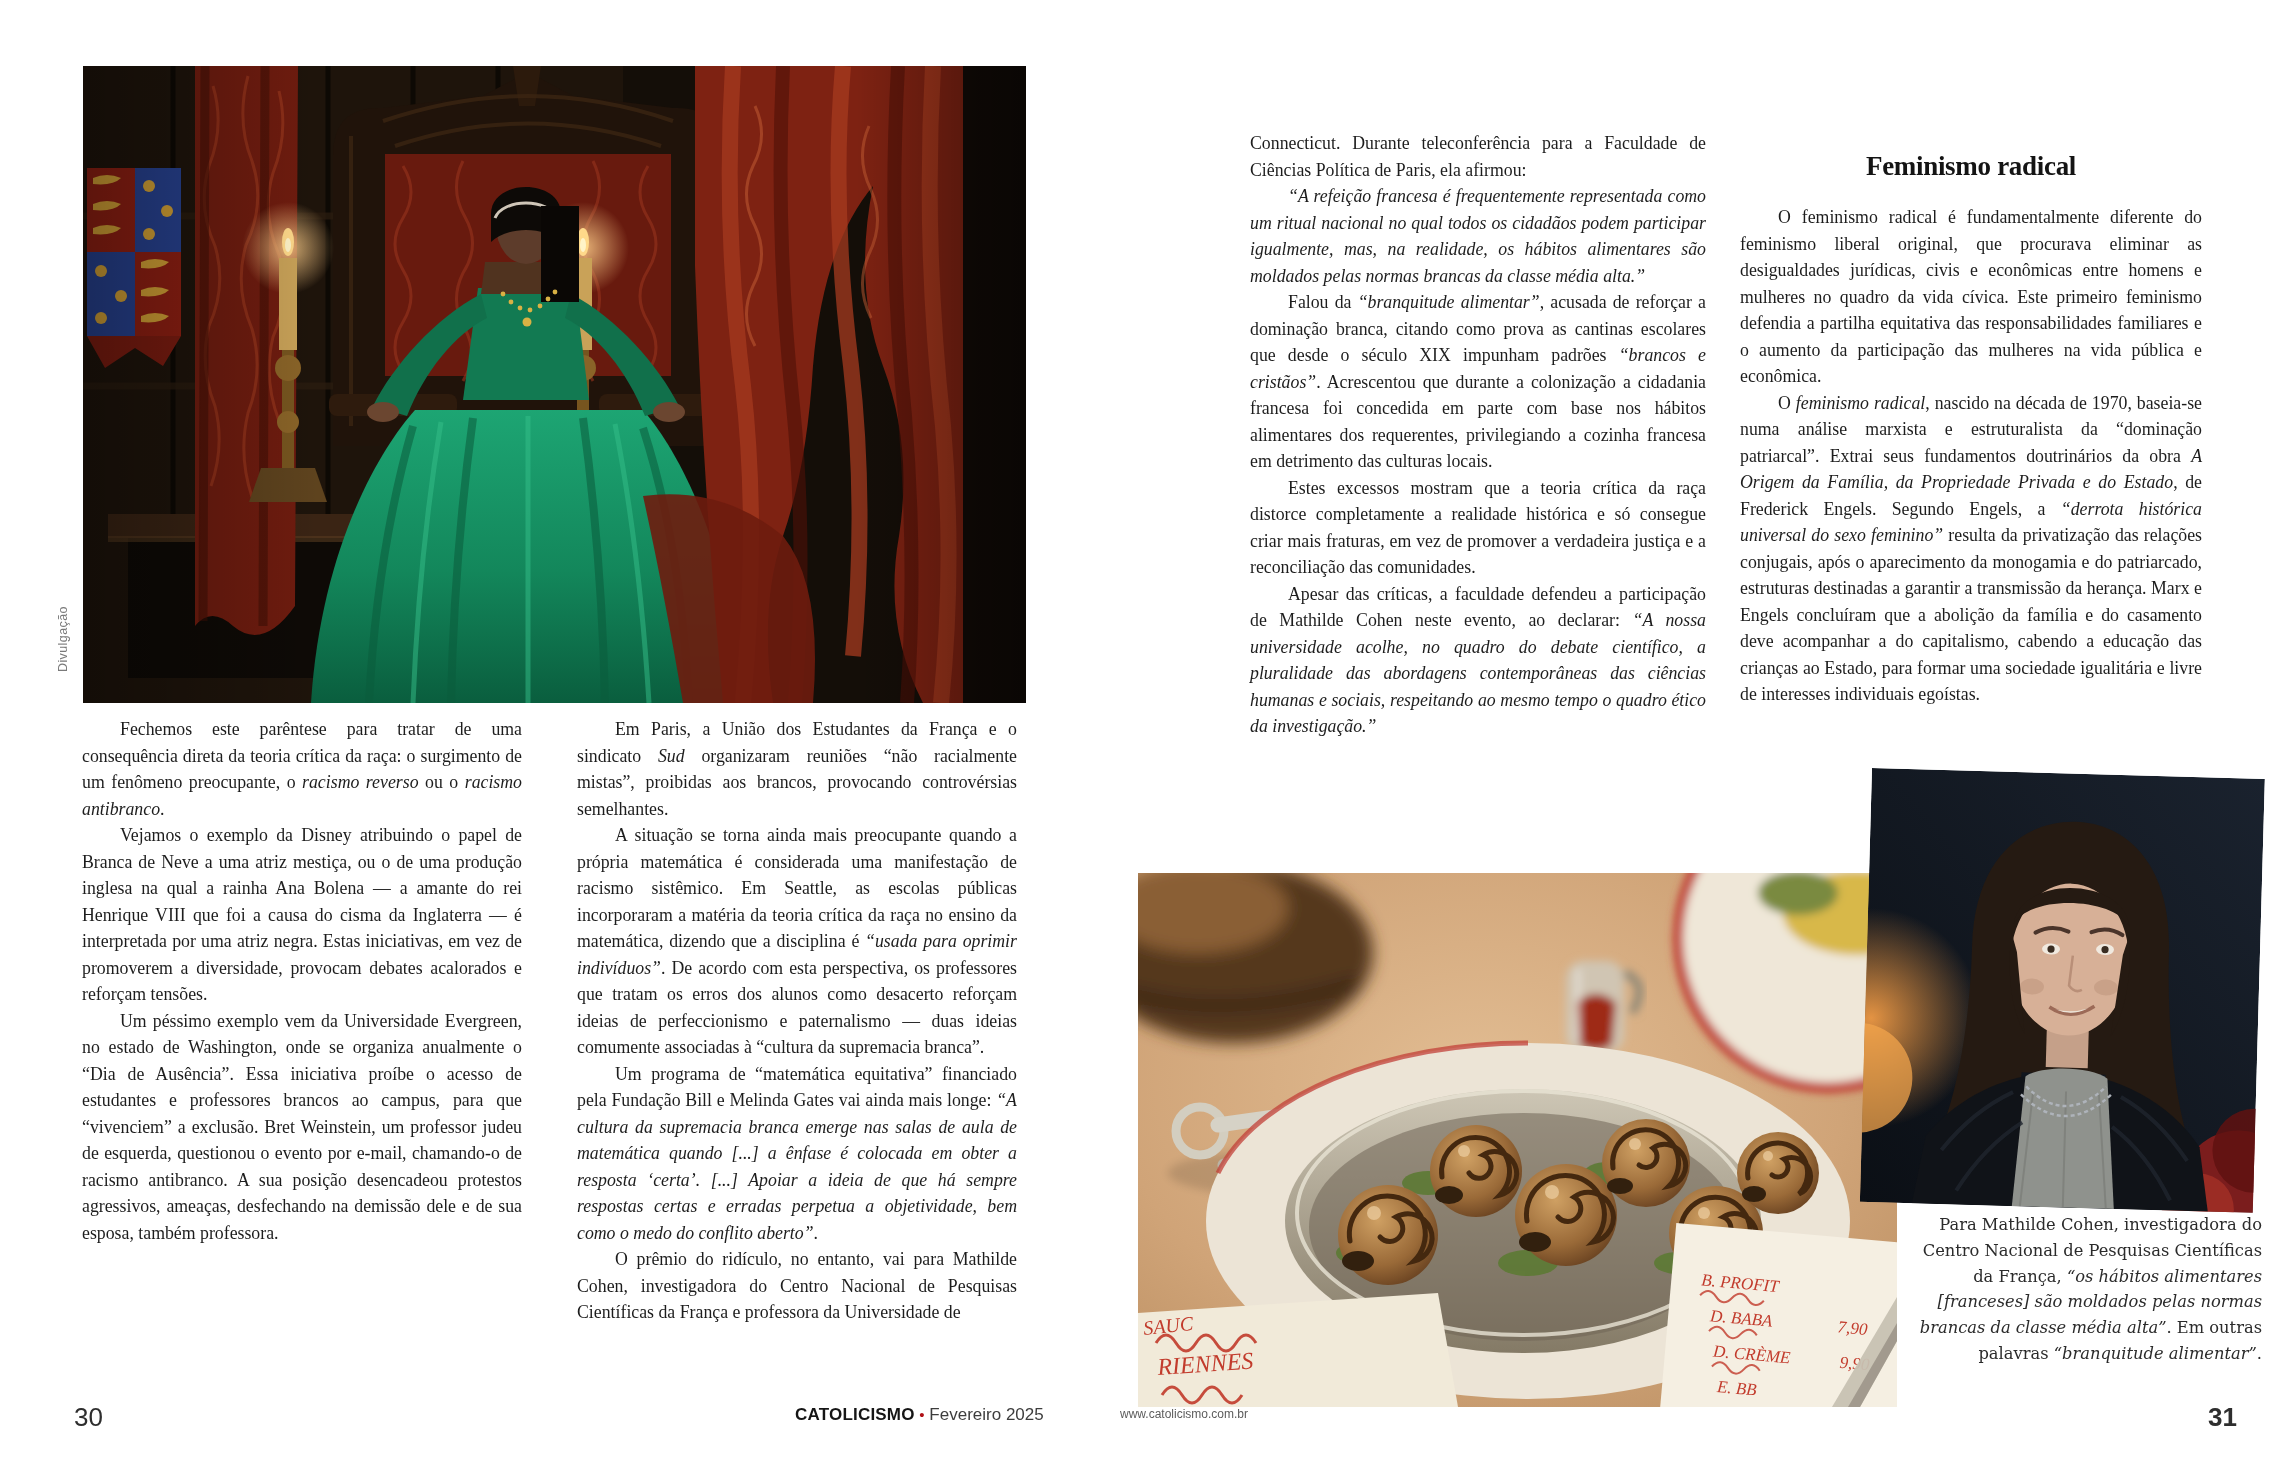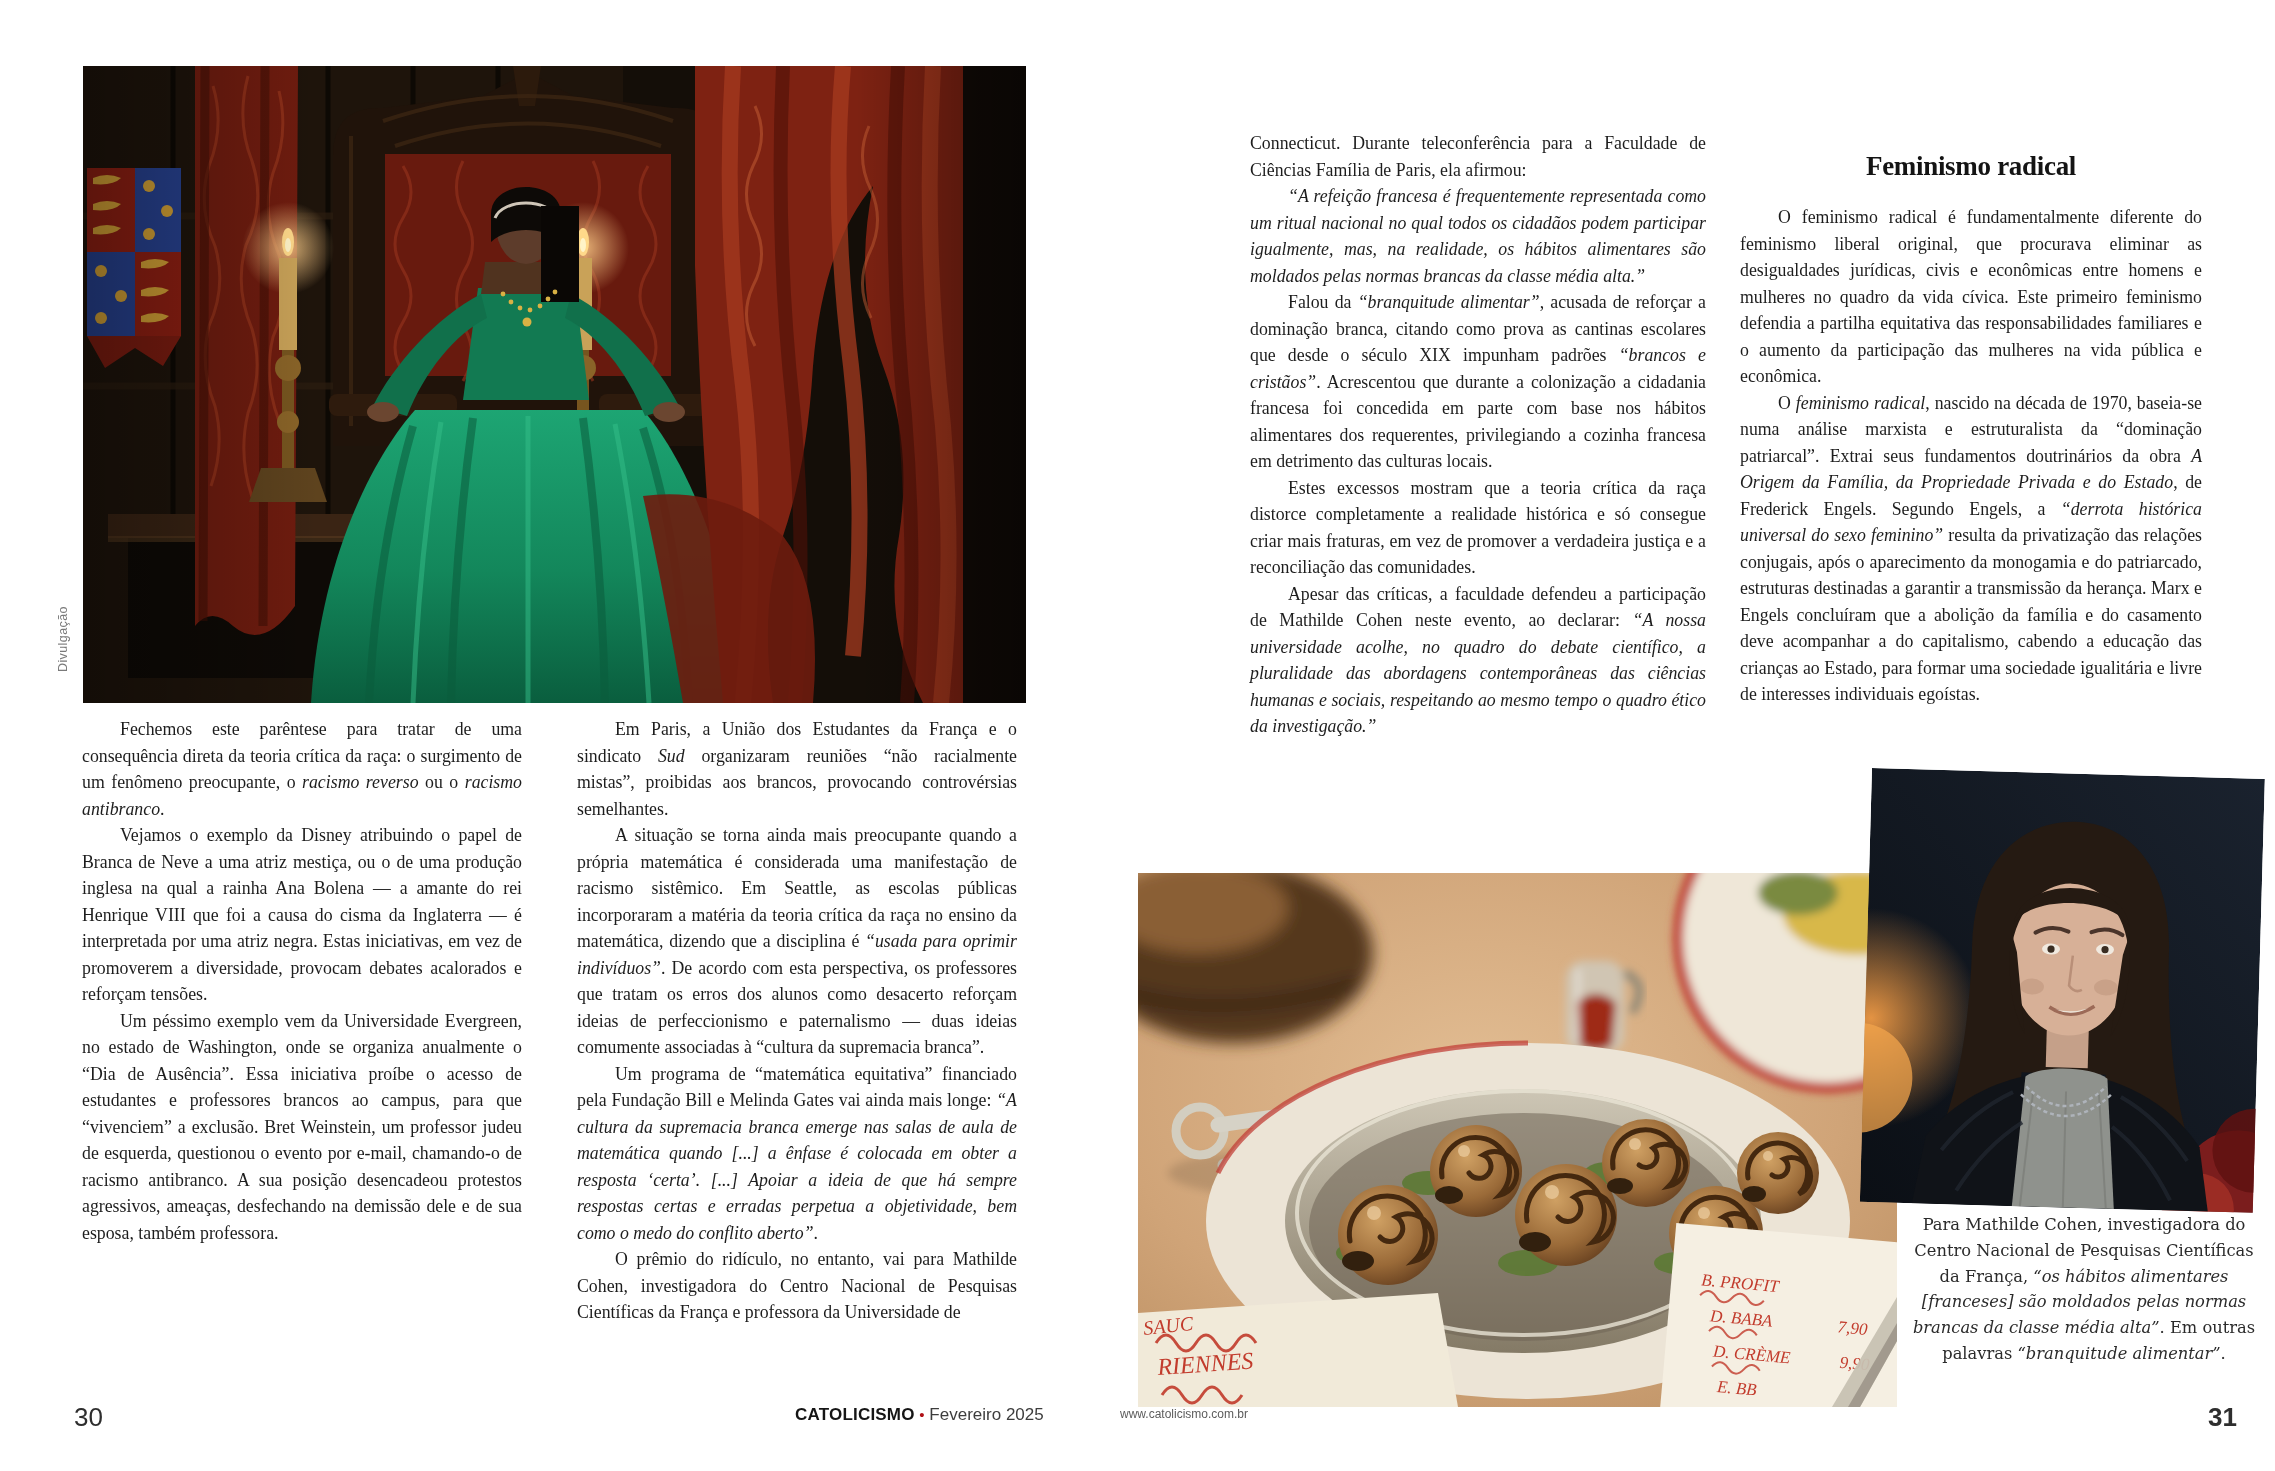--- a/index.html
+++ b/index.html
@@ -8,21 +8,21 @@
   .photo{position:absolute;overflow:hidden;}
   .photo svg{display:block;width:100%;height:100%;}
   .col{position:absolute;text-align:justify;font-size:17.8px;line-height:26.5px;color:#1d1d1d;}
   .body-p{margin:0;text-indent:38px;}
   .body-p.noindent{text-indent:0;}
   .it{font-style:italic;}
   .col-heading{font-family:"Liberation Serif",serif;font-weight:700;font-size:26px;line-height:28px;
                text-align:center;color:#141414;margin:24px 0 18px 0;letter-spacing:-0.3px;}
   #colD .col-heading{margin-top:0;font-size:27px;margin-bottom:24px;}
   #caption{position:absolute;left:1906px;top:1212px;width:356px;font-family:"DejaVu Serif",serif;
-           font-size:16.3px;line-height:25.8px;color:#2b2b2b;text-align:center;}
+           font-size:16.3px;line-height:25.8px;color:#2b2b2b;text-align:right;}
   #caption .body-p{text-indent:0;}
   .credit{position:absolute;left:56px;top:672px;transform:rotate(-90deg);transform-origin:0 0;
           font-family:"Liberation Sans",sans-serif;font-size:12.5px;color:#7a7a7a;letter-spacing:.4px;white-space:nowrap;}
   .pageno{position:absolute;font-family:"Liberation Sans",sans-serif;font-size:26px;color:#2e2e2e;}
   #footer-brand{position:absolute;left:795px;top:1405px;font-family:"Liberation Sans",sans-serif;font-size:17px;color:#3d3d3d;white-space:nowrap;}
   #footer-brand .brand{font-weight:700;color:#151515;letter-spacing:.2px;text-align:center;}
   #footer-brand .bullet{color:#b01116;font-size:15px;}
   #footer-site{position:absolute;left:1120px;top:1407px;font-family:"Liberation Sans",sans-serif;font-size:12px;color:#5c5c5c;}
   #portrait-wrap{position:absolute;left:1872px;top:768px;width:393px;height:434px;transform:rotate(1.6deg);transform-origin:0 0;}
 </style>
@@ -206,21 +206,21 @@
       <p class="body-p"><span>Um péssimo exemplo vem da Universidade Evergreen, no estado de Washington, onde se organiza anualmente o “Dia de Ausência”. Essa iniciativa proíbe o acesso de estudantes e professores brancos ao campus, para que “vivenciem” a exclusão. Bret Weinstein, um professor judeu de esquerda, questionou o evento por e-mail, chamando-o de racismo antibranco. A sua posição desencadeou protestos agressivos, ameaças, desfechando na demissão dele e de sua esposa, também professora.</span></p>
     </div>
   <div class="col" id="colB" style="left:577px;top:716px;width:440px;">
       <p class="body-p"><span>Em Paris, a União dos Estudantes da França e o sindicato </span><span class="it">Sud</span><span> organizaram reuniões “não racialmente mistas”, proibidas aos brancos, provocando controvérsias semelhantes.</span></p>
       <p class="body-p"><span>A situação se torna ainda mais preocupante quando a própria matemática é considerada uma manifestação de racismo sistêmico. Em Seattle, as escolas públicas incorporaram a matéria da teoria crítica da raça no ensino da matemática, dizendo que a disciplina é </span><span class="it">“usada para oprimir indivíduos”</span><span>. De acordo com esta perspectiva, os professores que tratam os erros dos alunos como desacerto reforçam ideias de perfeccionismo e paternalismo — duas ideias comumente associadas à “cultura da supremacia branca”.</span></p>
       <p class="body-p"><span>Um programa de “matemática equitativa” financiado pela Fundação Bill e Melinda Gates vai ainda mais longe: </span><span class="it">“A cultura da supremacia branca emerge nas salas de aula de matemática quando [...] a ênfase é colocada em obter a resposta ‘certa’. [...] Apoiar a ideia de que há sempre respostas certas e erradas perpetua a objetividade, bem como o medo do conflito aberto”</span><span>.</span></p>
       <p class="body-p"><span>O prêmio do ridículo, no entanto, vai para Mathilde Cohen, investigadora do Centro Nacional de Pesquisas Científicas da França e professora da Universidade de</span></p>
     </div>
 
   <div class="col" id="colC" style="left:1250px;top:130px;width:456px;">
-      <p class="body-p noindent"><span>Connecticut. Durante teleconferência para a Faculdade de Ciências Família de Paris, ela afirmou:</span></p>
+      <p class="body-p noindent"><span>Connecticut. Durante teleconferência para a Faculdade de Ciências Política de Paris, ela afirmou:</span></p>
       <p class="body-p"><span class="it">“A refeição francesa é frequentemente representada como um ritual nacional no qual todos os cidadãos podem participar igualmente, mas, na realidade, os hábitos alimentares são moldados pelas normas brancas da classe média alta.”</span></p>
       <p class="body-p"><span>Falou da </span><span class="it">“branquitude alimentar”</span><span>, acusada de reforçar a dominação branca, citando como prova as cantinas escolares que desde o século XIX impunham padrões </span><span class="it">“brancos e cristãos”</span><span>. Acrescentou que durante a colonização a cidadania francesa foi concedida em parte com base nos hábitos alimentares dos requerentes, privilegiando a cozinha francesa em detrimento das culturas locais.</span></p>
       <p class="body-p"><span>Estes excessos mostram que a teoria crítica da raça distorce completamente a realidade histórica e só consegue criar mais fraturas, em vez de promover a verdadeira justiça e a reconciliação das comunidades.</span></p>
       <p class="body-p"><span>Apesar das críticas, a faculdade defendeu a participação de Mathilde Cohen neste evento, ao declarar: </span><span class="it">“A nossa universidade acolhe, no quadro do debate científico, a pluralidade das abordagens contemporâneas das ciências humanas e sociais, respeitando ao mesmo tempo o quadro ético da investigação.”</span></p>
     </div>
   <div class="col" id="colD" style="left:1740px;top:152px;width:462px;">
       <h2 class="col-heading">Feminismo radical</h2>
       <p class="body-p"><span>O feminismo radical é fundamentalmente diferente do feminismo liberal original, que procurava eliminar as desigualdades jurídicas, civis e econômicas entre homens e mulheres no quadro da vida cívica. Este primeiro feminismo defendia a partilha equitativa das responsabilidades familiares e o aumento da participação das mulheres na vida pública e econômica.</span></p>
       <p class="body-p"><span>O </span><span class="it">feminismo radical</span><span>, nascido na década de 1970, baseia-se numa análise marxista e estruturalista da “dominação patriarcal”. Extrai seus fundamentos doutrinários da obra </span><span class="it">A Origem da Família, da Propriedade Privada e do Estado</span><span>, de Frederick Engels. Segundo Engels, a </span><span class="it">“derrota histórica universal do sexo feminino”</span><span> resulta da privatização das relações conjugais, após o aparecimento da monogamia e do patriarcado, estruturas destinadas a garantir a transmissão da herança. Marx e Engels concluíram que a abolição da família e do casamento deve acompanhar a do capitalismo, cabendo a educação das crianças ao Estado, para formar uma sociedade igualitária e livre de interesses individuais egoístas.</span></p>
     </div>

